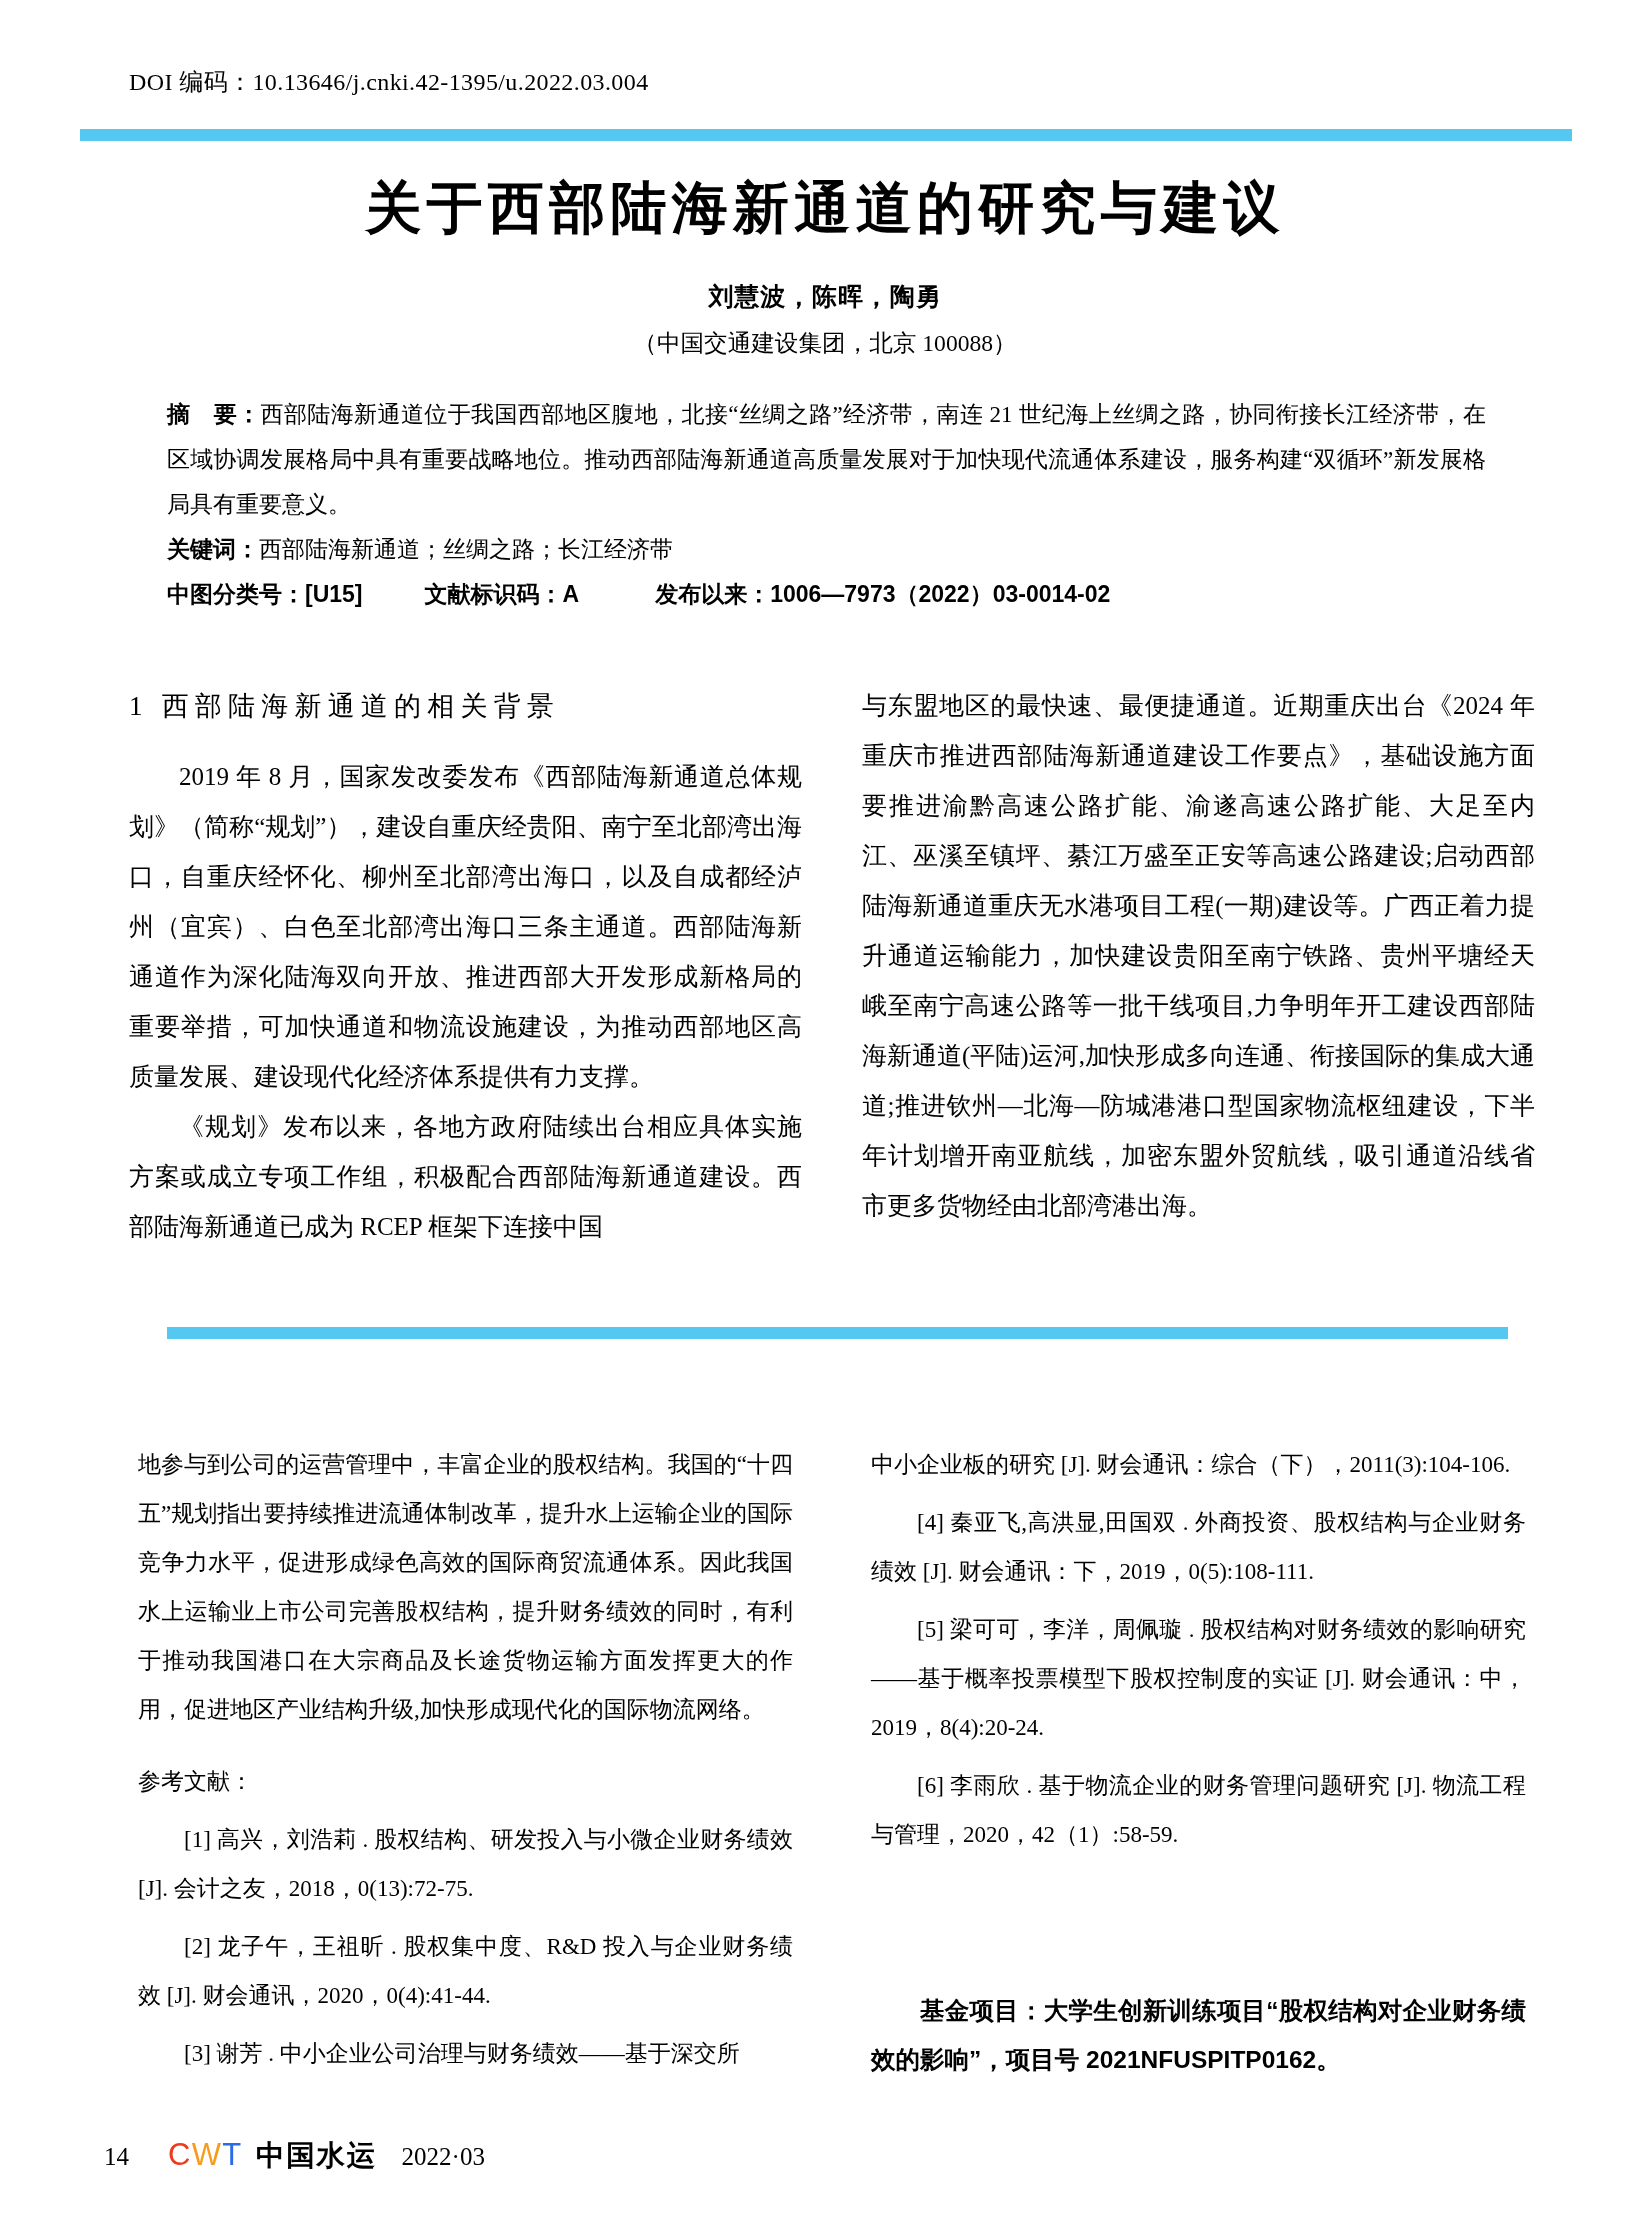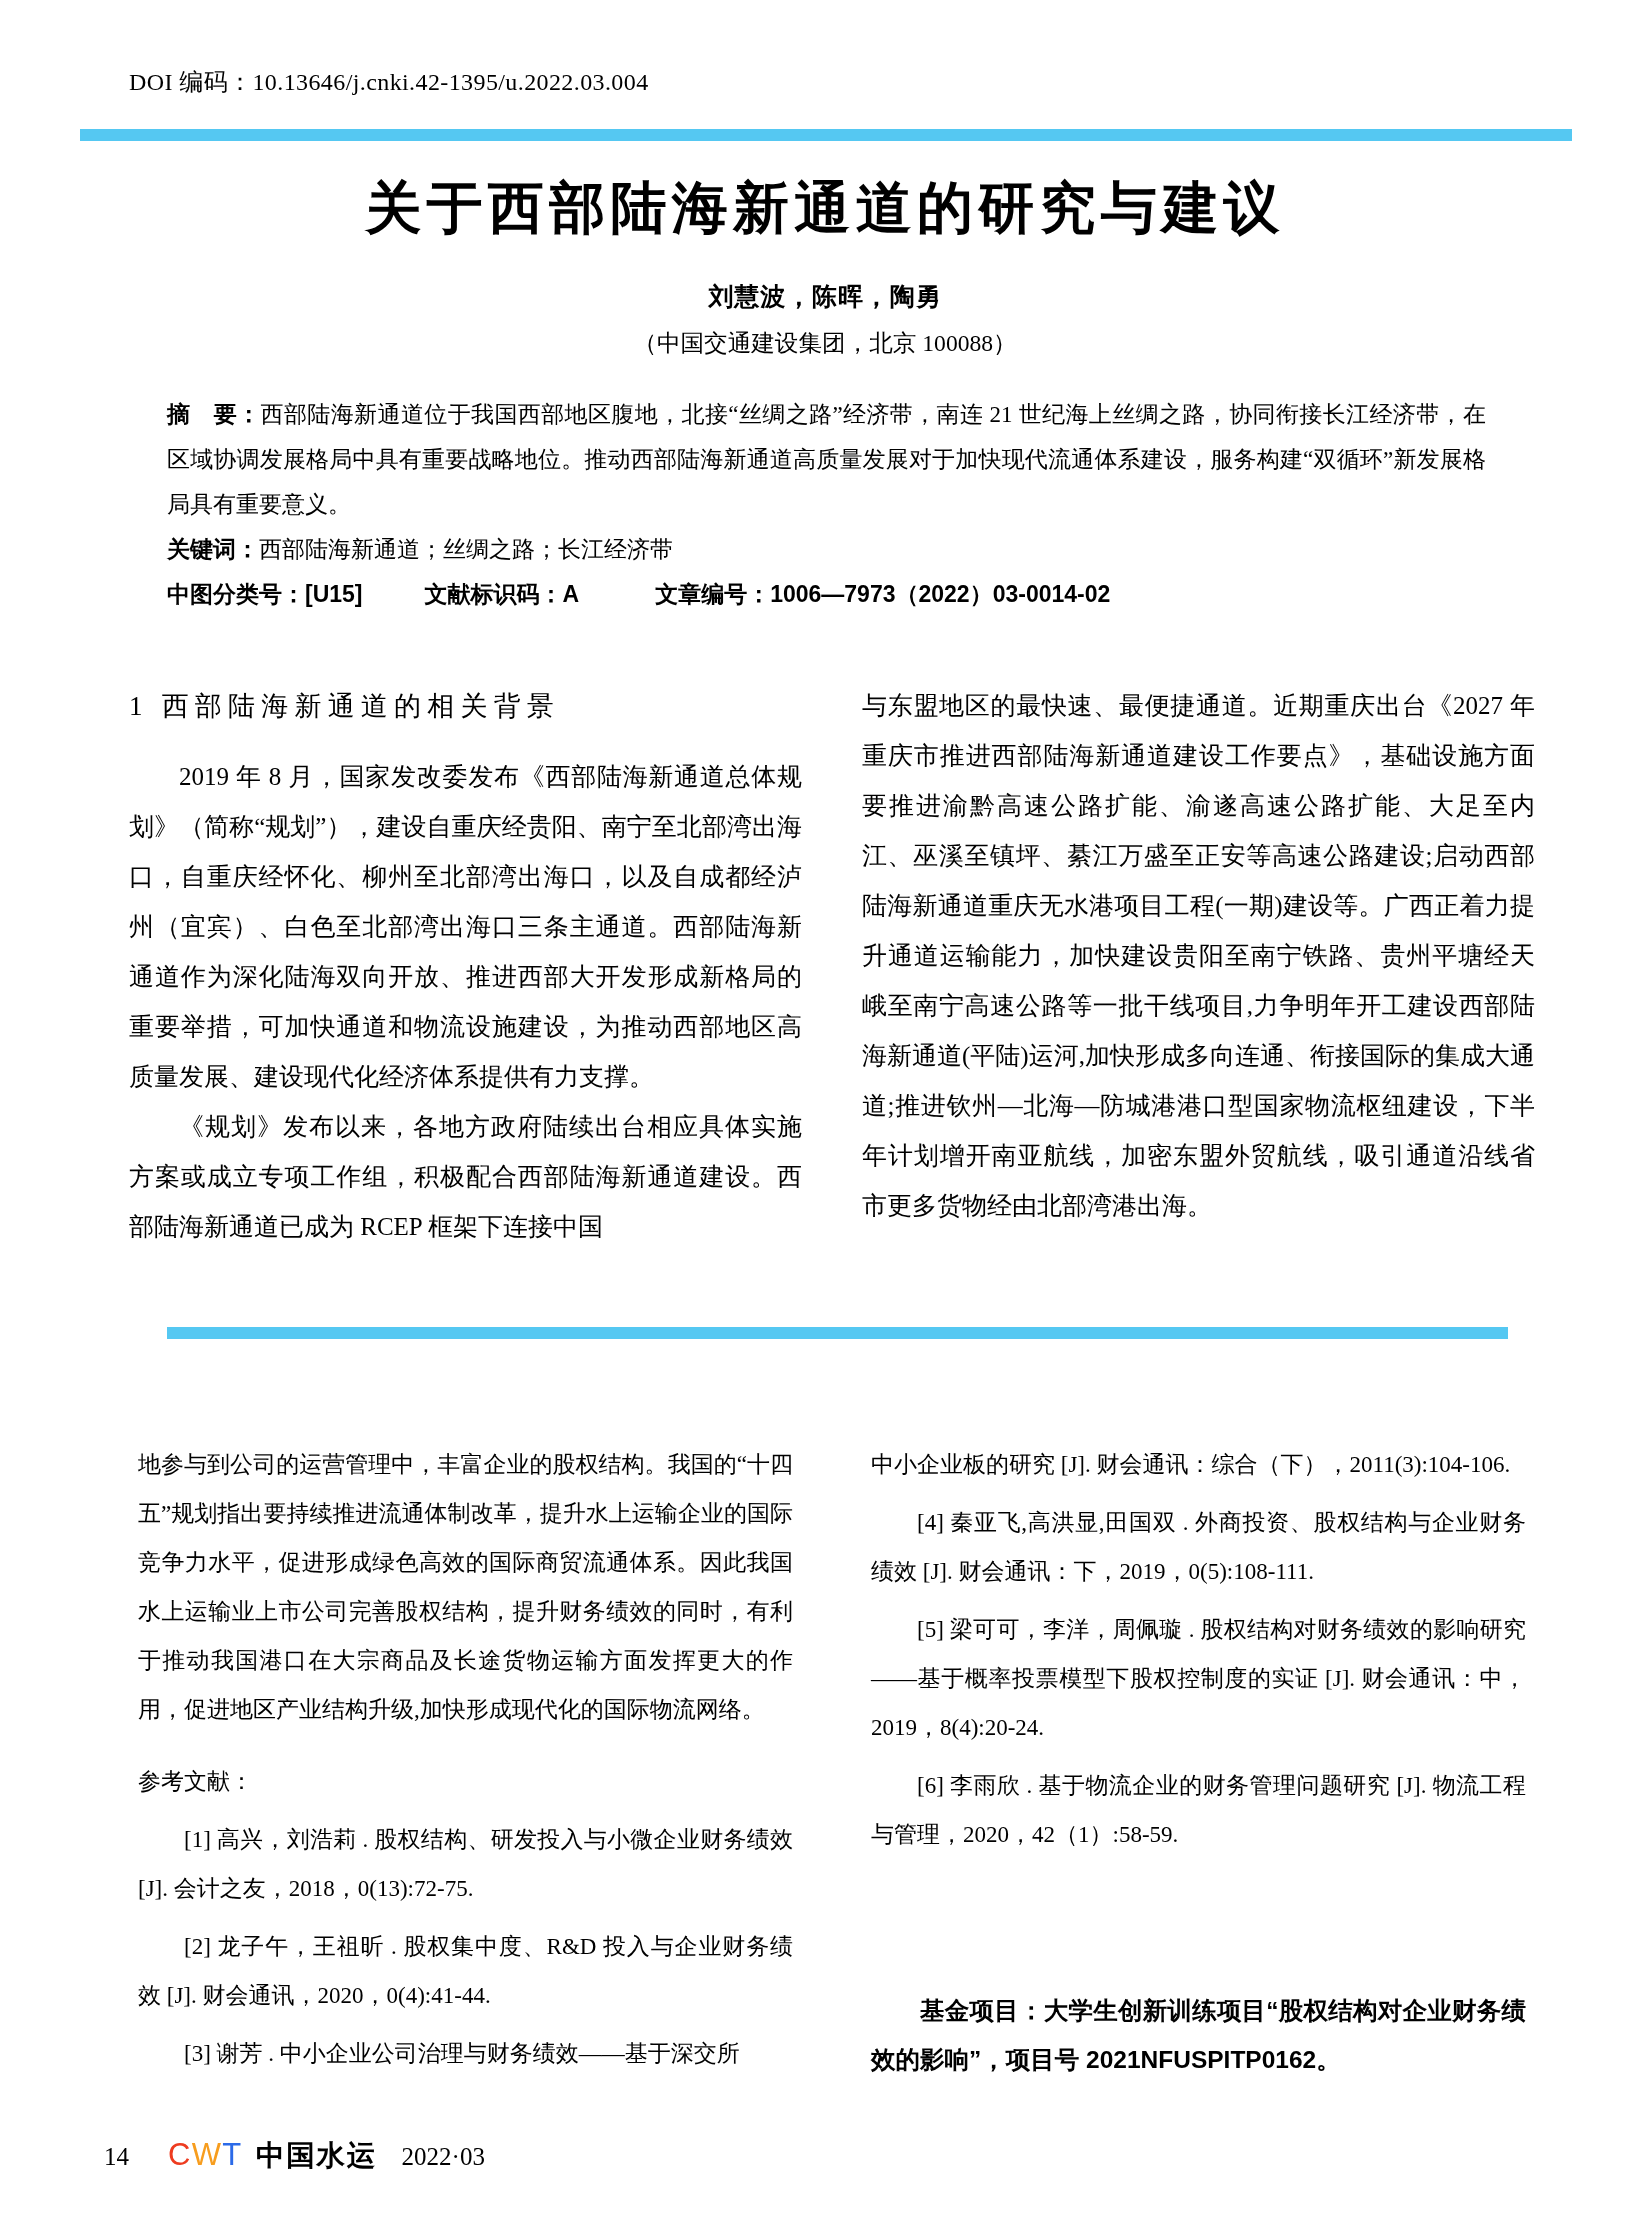--- a/index.html
+++ b/index.html
@@ -96,32 +96,32 @@
   <div class="affiliation">（中国交通建设集团，北京 100088）</div>
 
   <section class="meta">
     <p>
       <span class="hei label">摘　要：</span><span>西部陆海新通道位于我国西部地区腹地，北接“丝绸之路”经济带，南连 21 世纪海上丝绸之路，协同衔接长江经济带，在区域协调发展格局中具有重要战略地位。推动西部陆海新通道高质量发展对于加快现代流通体系建设，服务构建“双循环”新发展格局具有重要意义。</span>
     </p>
     <p>
       <span class="hei label">关键词：</span><span>西部陆海新通道；丝绸之路；长江经济带</span>
     </p>
     <p class="clc-line">
-      <span>中图分类号：</span><span>[U15]</span><span class="gap-a"></span><span>文献标识码：</span><span>A</span><span class="gap-b"></span><span>文章编号：</span><span>1006—7973（2022）03-0014-02</span>
+      <span>中图分类号：</span><span>[U15]</span><span class="gap-a"></span><span>文献标识码：</span><span>A</span><span class="gap-b"></span><span>发布以来：</span><span>1006—7973（2022）03-0014-02</span>
     </p>
   </section>
 
   <section class="cols top-cols">
     <div class="col">
       <h2 class="sec-heading">1 西部陆海新通道的相关背景</h2>
       <p class="indent">2019 年 8 月，国家发改委发布《西部陆海新通道总体规划》（简称“规划”），建设自重庆经贵阳、南宁至北部湾出海口，自重庆经怀化、柳州至北部湾出海口，以及自成都经泸州（宜宾）、白色至北部湾出海口三条主通道。西部陆海新通道作为深化陆海双向开放、推进西部大开发形成新格局的重要举措，可加快通道和物流设施建设，为推动西部地区高质量发展、建设现代化经济体系提供有力支撑。</p>
       <p class="indent">《规划》发布以来，各地方政府陆续出台相应具体实施方案或成立专项工作组，积极配合西部陆海新通道建设。西部陆海新通道已成为 RCEP 框架下连接中国</p>
     </div>
     <div class="col">
-      <p>与东盟地区的最快速、最便捷通道。近期重庆出台《2027 年重庆市推进西部陆海新通道建设工作要点》，基础设施方面要推进渝黔高速公路扩能、渝遂高速公路扩能、大足至内江、巫溪至镇坪、綦江万盛至正安等高速公路建设;启动西部陆海新通道重庆无水港项目工程(一期)建设等。广西正着力提升通道运输能力，加快建设贵阳至南宁铁路、贵州平塘经天峨至南宁高速公路等一批干线项目,力争明年开工建设西部陆海新通道(平陆)运河,加快形成多向连通、衔接国际的集成大通道;推进钦州—北海—防城港港口型国家物流枢纽建设，下半年计划增开南亚航线，加密东盟外贸航线，吸引通道沿线省市更多货物经由北部湾港出海。</p>
+      <p>与东盟地区的最快速、最便捷通道。近期重庆出台《2024 年重庆市推进西部陆海新通道建设工作要点》，基础设施方面要推进渝黔高速公路扩能、渝遂高速公路扩能、大足至内江、巫溪至镇坪、綦江万盛至正安等高速公路建设;启动西部陆海新通道重庆无水港项目工程(一期)建设等。广西正着力提升通道运输能力，加快建设贵阳至南宁铁路、贵州平塘经天峨至南宁高速公路等一批干线项目,力争明年开工建设西部陆海新通道(平陆)运河,加快形成多向连通、衔接国际的集成大通道;推进钦州—北海—防城港港口型国家物流枢纽建设，下半年计划增开南亚航线，加密东盟外贸航线，吸引通道沿线省市更多货物经由北部湾港出海。</p>
     </div>
   </section>
 
   <div class="rule mid-rule" style="background: rgb(85, 200, 242);"></div>
 
   <section class="cols bottom-cols">
     <div class="col">
       <p>地参与到公司的运营管理中，丰富企业的股权结构。我国的“十四五”规划指出要持续推进流通体制改革，提升水上运输企业的国际竞争力水平，促进形成绿色高效的国际商贸流通体系。因此我国水上运输业上市公司完善股权结构，提升财务绩效的同时，有利于推动我国港口在大宗商品及长途货物运输方面发挥更大的作用，促进地区产业结构升级,加快形成现代化的国际物流网络。</p>
       <p class="refs-title">参考文献：</p>
       <p class="indent">[1] 高兴，刘浩莉 . 股权结构、研发投入与小微企业财务绩效 [J]. 会计之友，2018，0(13):72-75.</p>

